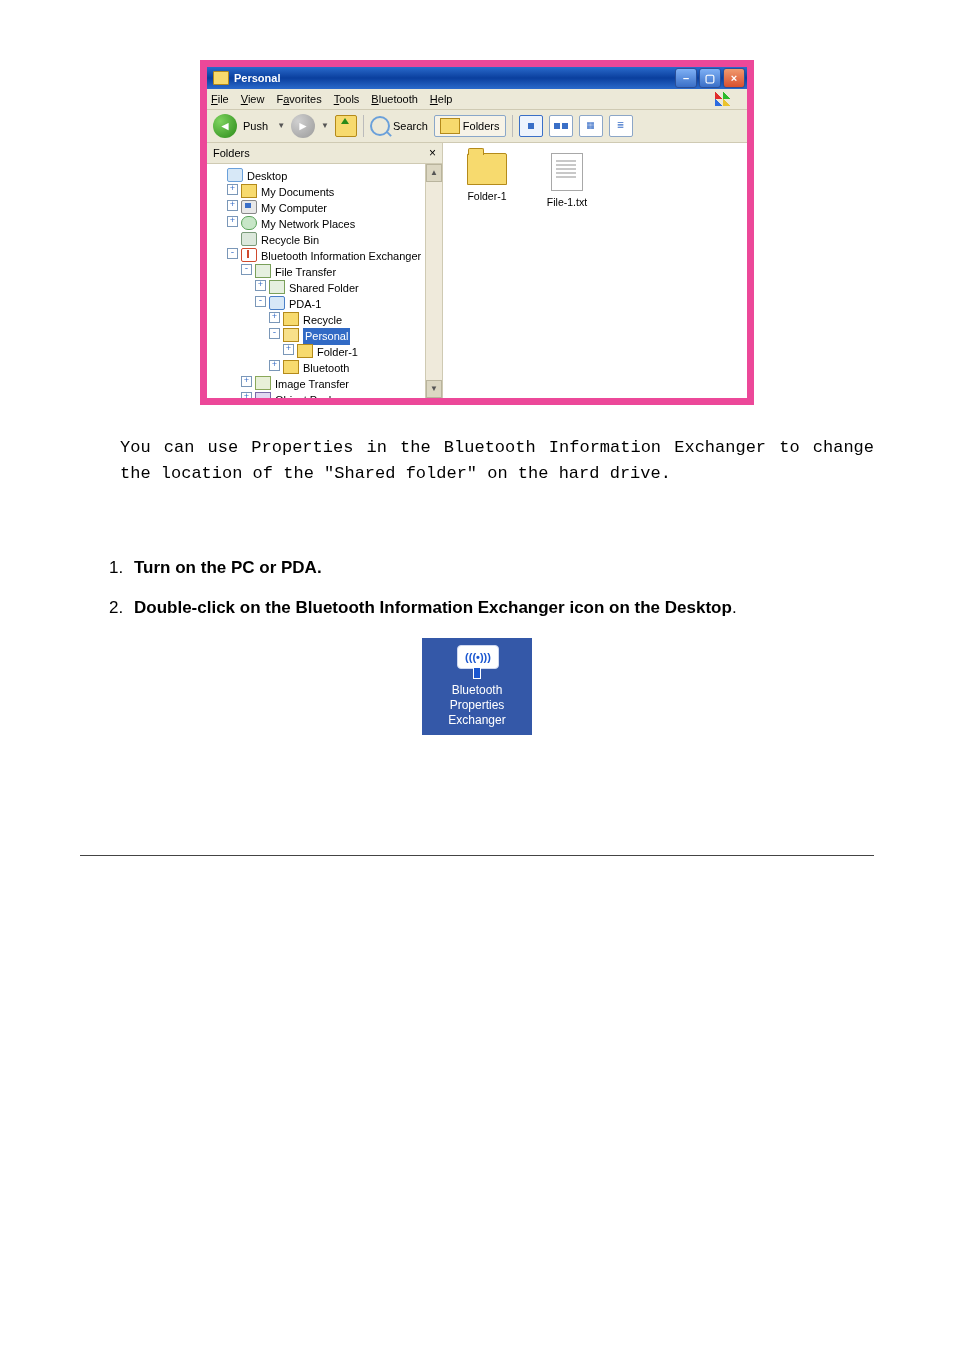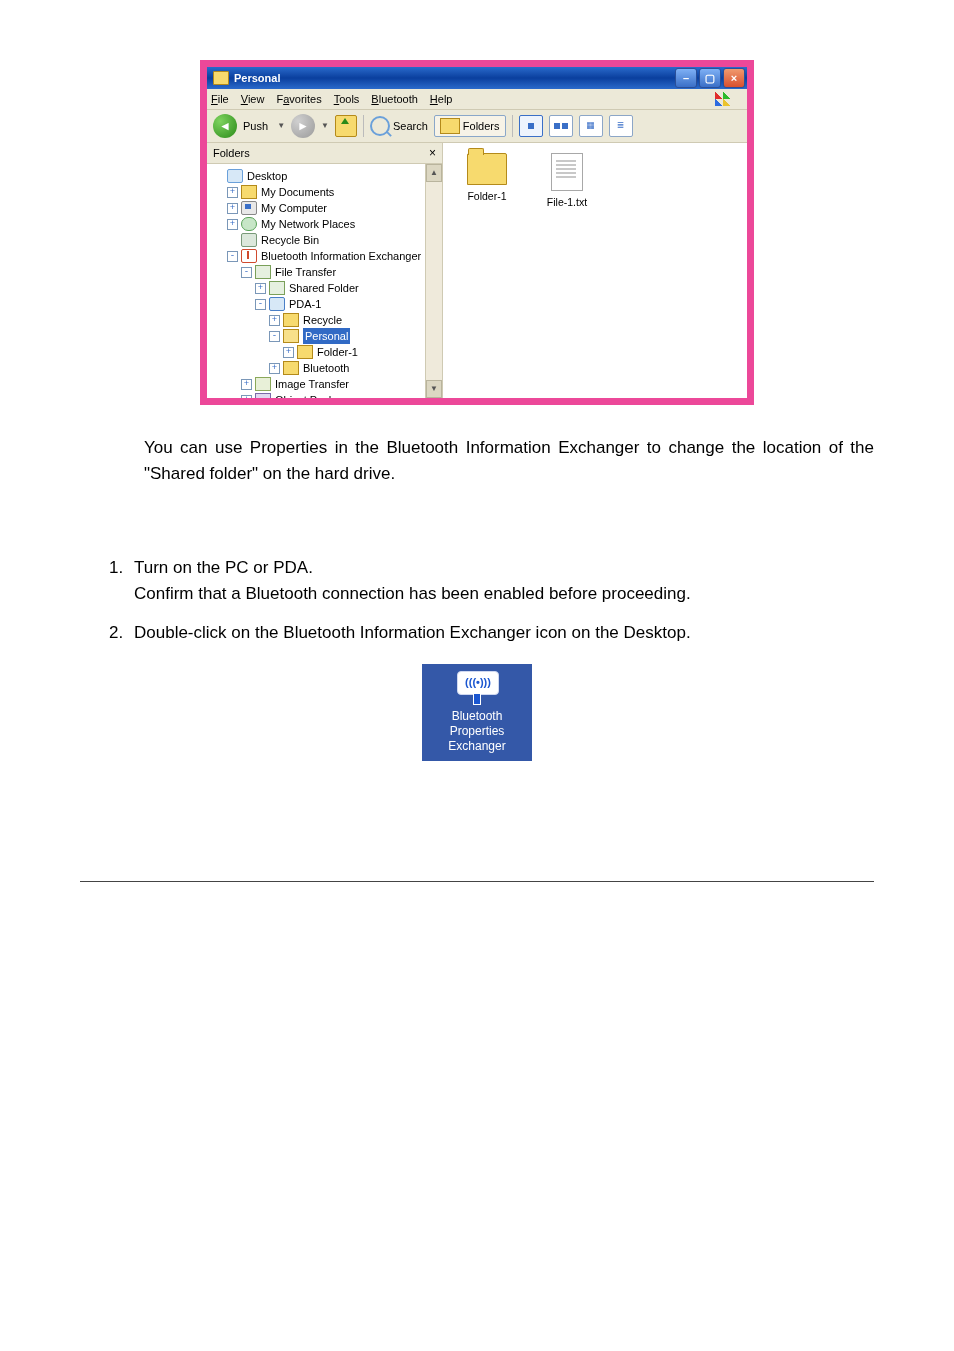--- a/index.html
+++ b/index.html
@@ -82,21 +82,21 @@
   .tree-panel { width:235px; border-right:1px solid #cfcab3; background:#fff; display:flex; flex-direction:column; }
   .tree-header { display:flex; align-items:center; height:20px; padding:0 6px; background:#ece9d8; border-bottom:1px solid #cfcab3; }
   .tree-header .lbl { flex:1; }
   .close-x { font-family:Arial; font-size:12px; cursor:default; }
   .tree-body { flex:1; overflow:hidden; position:relative; display:flex; }
   .tree-scroll { flex:1; padding:4px 0 4px 6px; }
   .vscroll { width:16px; background:#ece9d8; display:flex; flex-direction:column; border-left:1px solid #cfcab3; }
   .vscroll .arrow { height:16px; background:#dcd7c2; border:1px solid #b9b49d; display:flex; align-items:center; justify-content:center; font-size:8px; color:#555; }
   .vscroll .track { flex:1; background:#efeadb; }
 
-  .tree-row { display:flex; align-items:center; height:16px; white-space:nowrap; }
+  .tree-row { display:flex; align-items:flex-start; height:16px; white-space:nowrap; }
   .exp { width:9px; height:9px; border:1px solid #7a97b8; background:#fff; margin-right:3px; font-size:9px; line-height:8px; text-align:center; color:#3a6fc7; font-family:"Courier New",monospace; display:inline-block; }
   .exp-sp { width:11px; margin-right:3px; display:inline-block; }
   .ti { width:14px; height:12px; margin-right:4px; display:inline-block; vertical-align:middle; }
   .i-desktop { background:#d7e8f7; border:1px solid #6aa0da; border-radius:2px; }
   .i-mydoc { background:#f7da6e; border:1px solid #b48a1a; }
   .i-mycomp { background:#e8e8e8; border:1px solid #888; border-radius:2px; position:relative; }
   .i-mycomp::after { content:""; position:absolute; left:3px; top:2px; width:6px; height:5px; background:#3a6fc7; }
   .i-net { background:#c7e6c7; border:1px solid #5aa35a; border-radius:7px; }
   .i-recycle { background:#dce8dc; border:1px solid #7a9a7a; border-radius:2px; }
   .i-bt { background:#fff; border:1px solid #d04a2e; border-radius:2px; position:relative; }
@@ -113,25 +113,25 @@
   .content-items { display:flex; gap:20px; }
   .item { display:flex; flex-direction:column; align-items:center; width:60px; }
   .big-folder { width:38px; height:30px; background:#f7da6e; border:1px solid #b48a1a; border-radius:2px 2px 0 0; position:relative; margin-bottom:4px; }
   .big-folder::before { content:""; position:absolute; left:0; top:-6px; width:14px; height:6px; background:#f7da6e; border:1px solid #b48a1a; border-bottom:none; border-radius:2px 2px 0 0; }
   .big-file { width:30px; height:36px; background:#fff; border:1px solid #a8a8a8; margin-bottom:4px; position:relative; }
   .big-file::before { content:""; position:absolute; left:4px; top:6px; width:20px; height:2px; background:#c8c8c8; box-shadow:0 4px 0 #c8c8c8, 0 8px 0 #c8c8c8, 0 12px 0 #c8c8c8, 0 16px 0 #c8c8c8; }
   .item-label { font-size:10.5px; text-align:center; word-break:break-word; }
 
   
   .doc-para { margin:16px 0; text-align:justify; }
-  .indent1 { margin-left:64px; }
+  .indent1 { margin-left:40px;font-family:Liberation Mono, monospace; }
   .section-gap { height:35px; }
   ol.steps { margin:18px 0 18px 22px; padding-left:26px; }
   ol.steps li { margin-bottom:14px; padding-left:6px; }
-  .step-title { font-weight:normal; }
+  .step-title { font-weight:bold; }
   .note-head { font-weight:bold; margin:20px 0 6px 32px; }
 
   
   .bt-desktop-icon {
     width:100px; margin:10px auto 24px auto; border:1px solid #3458a8;
     padding:6px 4px; background:#3458a8; color:#fff; text-align:center;
     font-family:Tahoma, Arial, sans-serif; font-size:12px;
   }
   .bt-desktop-icon .gfx { width:40px; height:34px; margin:0 auto 4px auto; position:relative; }
   .bt-desktop-icon .gfx::before {
@@ -312,21 +312,20 @@
   </div>
 
   <p class="doc-para indent1">You can use Properties in the Bluetooth Information Exchanger to change the location of the "Shared folder" on the hard drive.</p>
 
   <div class="section-gap"></div>
 
 
   <ol class="steps">
     <li>
       <span class="step-title">Turn on the PC or PDA.</span><br>
-      <span>Confirm that a Bluetooth connection has been enabled before proceeding.</span>
     </li>
     <li>
       <span class="step-title">Double-click on the Bluetooth Information Exchanger icon on the Desktop</span><span>.</span>
     </li>
   </ol>
 
   <div class="bt-desktop-icon">
     <div class="gfx"></div>
     <div class="lbl-line">Bluetooth</div>
     <div class="lbl-line">Properties</div>

